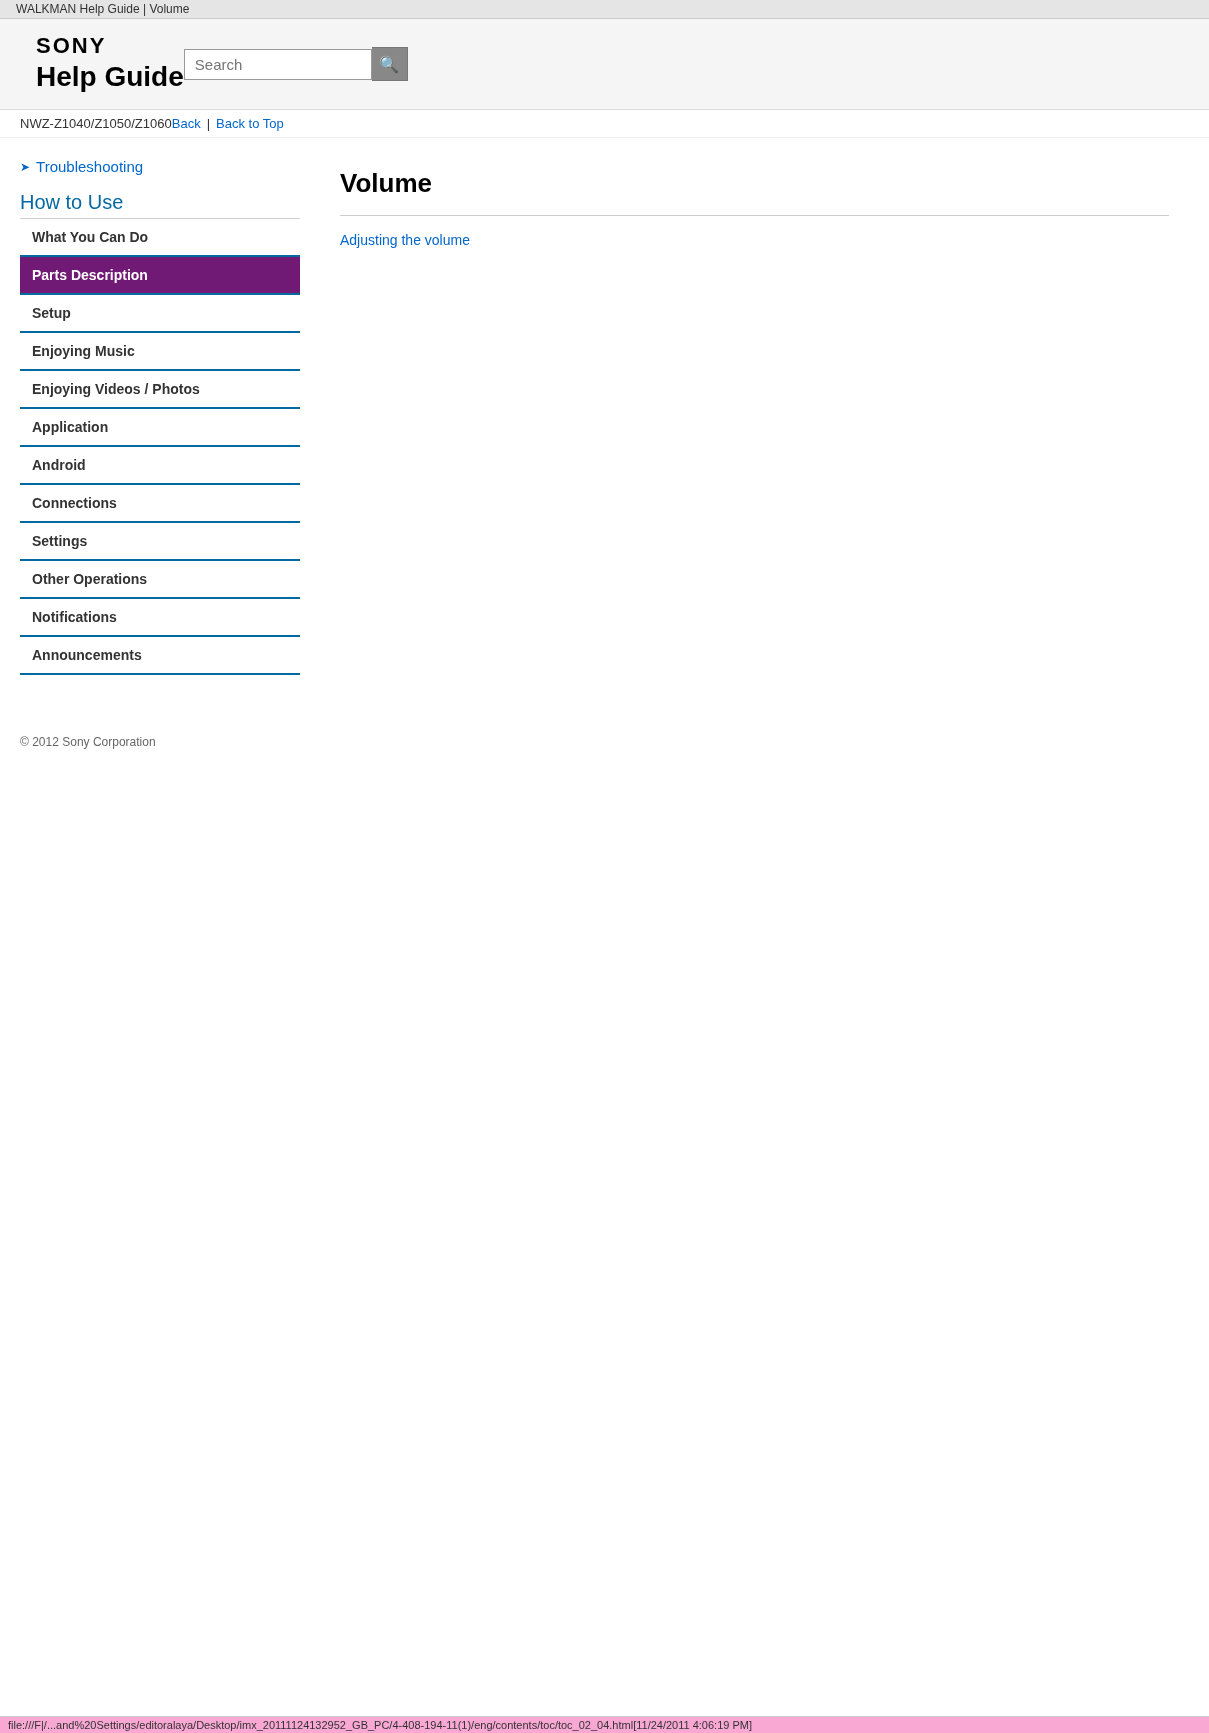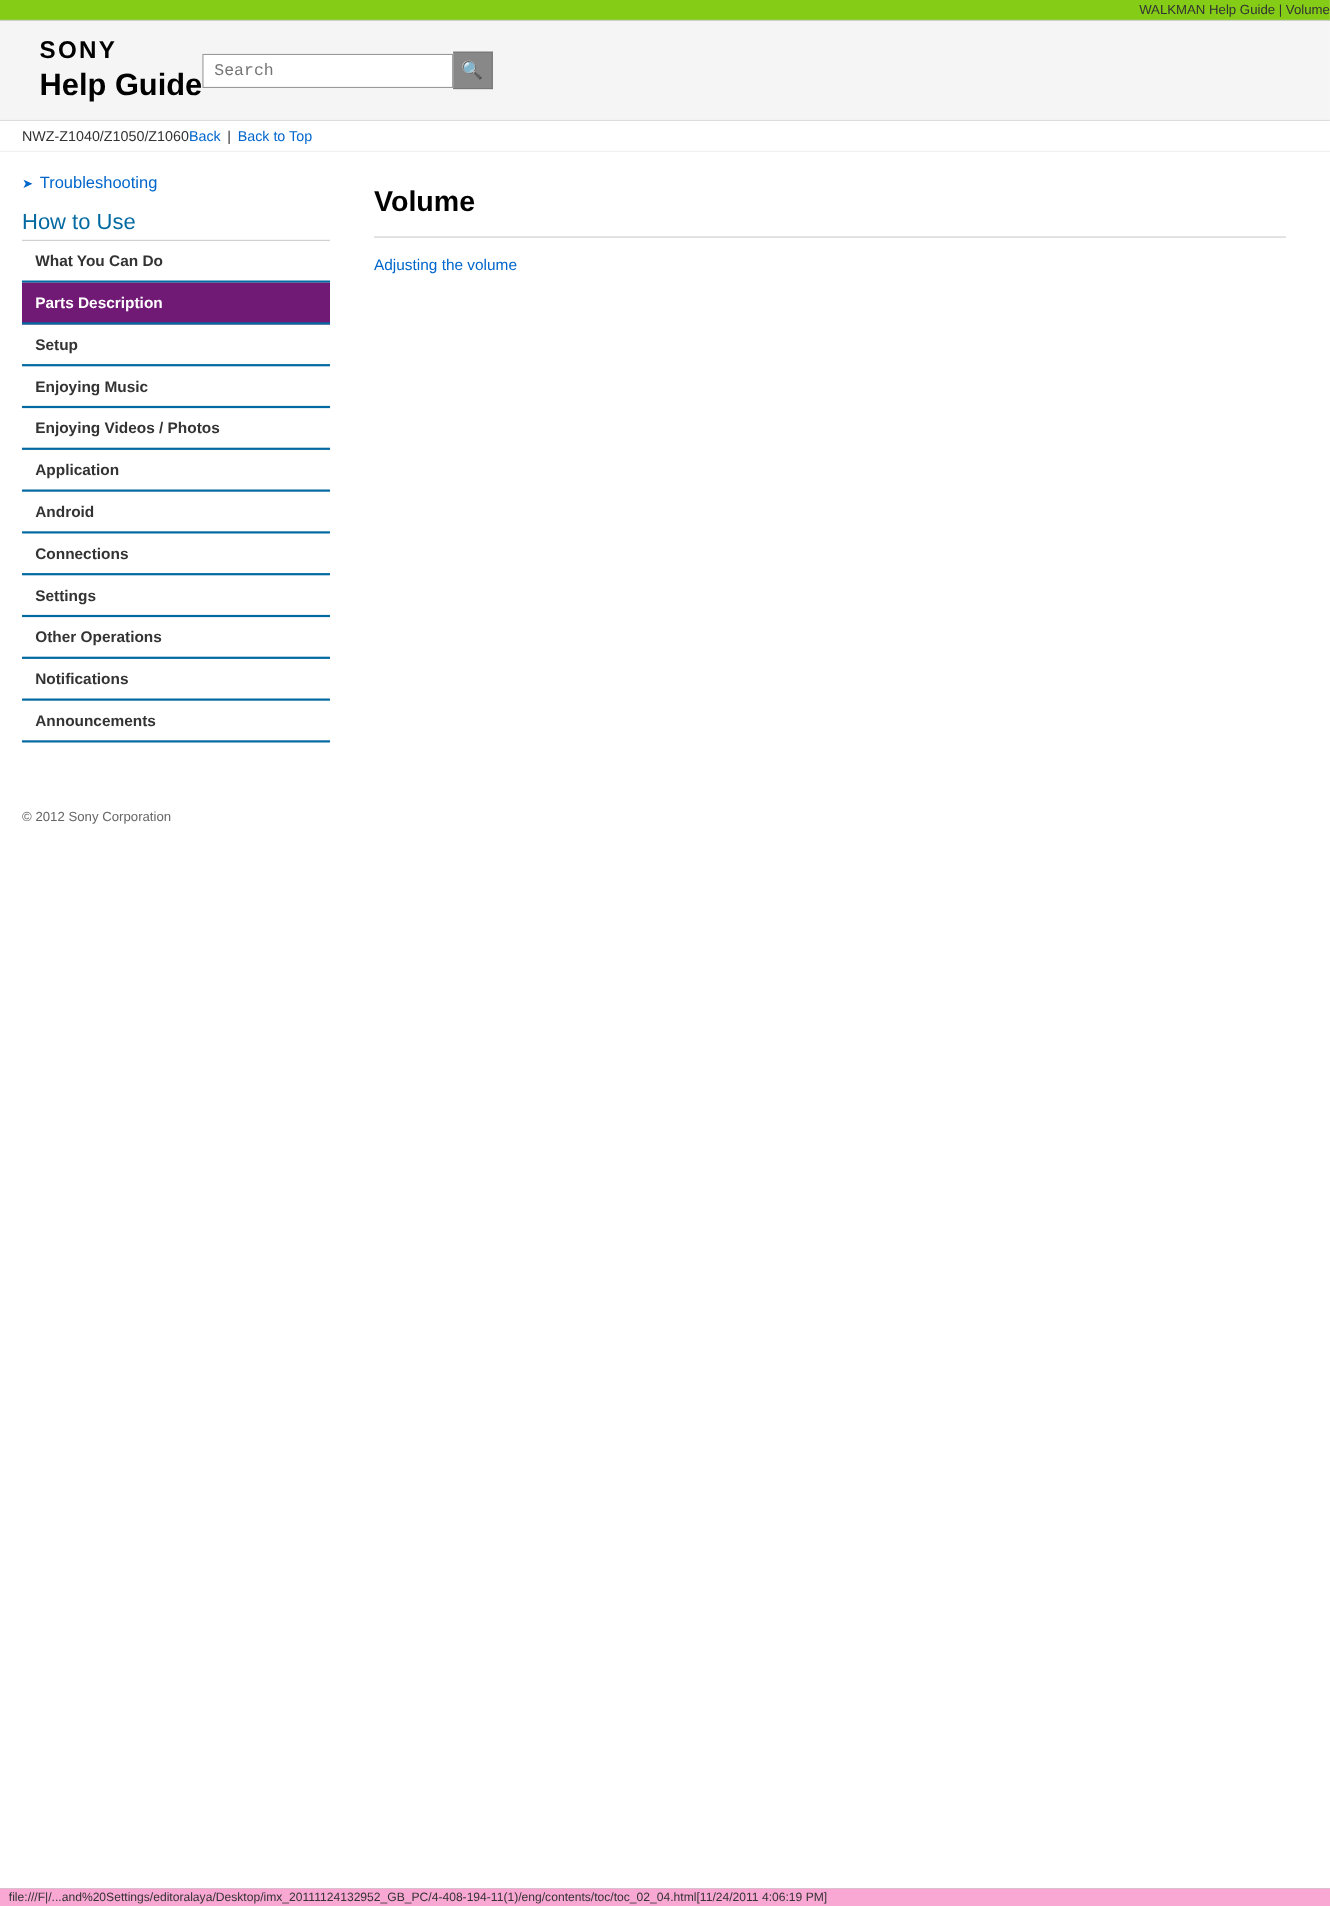--- a/index.html
+++ b/index.html
@@ -6,26 +6,25 @@
     * { margin: 0; padding: 0; box-sizing: border-box; }
     body {
       font-family: Arial, Helvetica, sans-serif;
       font-size: 14px;
       color: #333;
       background: #fff;
     }
 
     
     .browser-title-bar {
-      background: #84cc16;
+      background: #e5e5e5;
       border-bottom: 1px solid #ccc;
-      padding: 2px 0;
+      padding: 2px 16px;
       font-size: 12px;
       color: #333;
-      text-align: right;
     }
 
     
     .header {
       background: #f5f5f5;
       border-bottom: 1px solid #ddd;
       padding: 16px 36px;
       display: flex;
       align-items: center;
       justify-content: flex-start;
@@ -47,25 +46,24 @@
     }
     .header-right {
       display: flex;
       align-items: center;
       gap: 0;
     }
     .search-input {
       border: 1px solid #999;
       padding: 6px 10px;
       font-size: 15px;
-      width: 228px;
+      width: 188px;
       outline: none;
       background: #fff;
       color: #aaa;
-      font-family: Liberation Mono, monospace;
     }
     .search-button {
       background: #888;
       border: 1px solid #777;
       border-left: none;
       width: 36px;
       height: 34px;
       cursor: pointer;
       display: flex;
       align-items: center;

